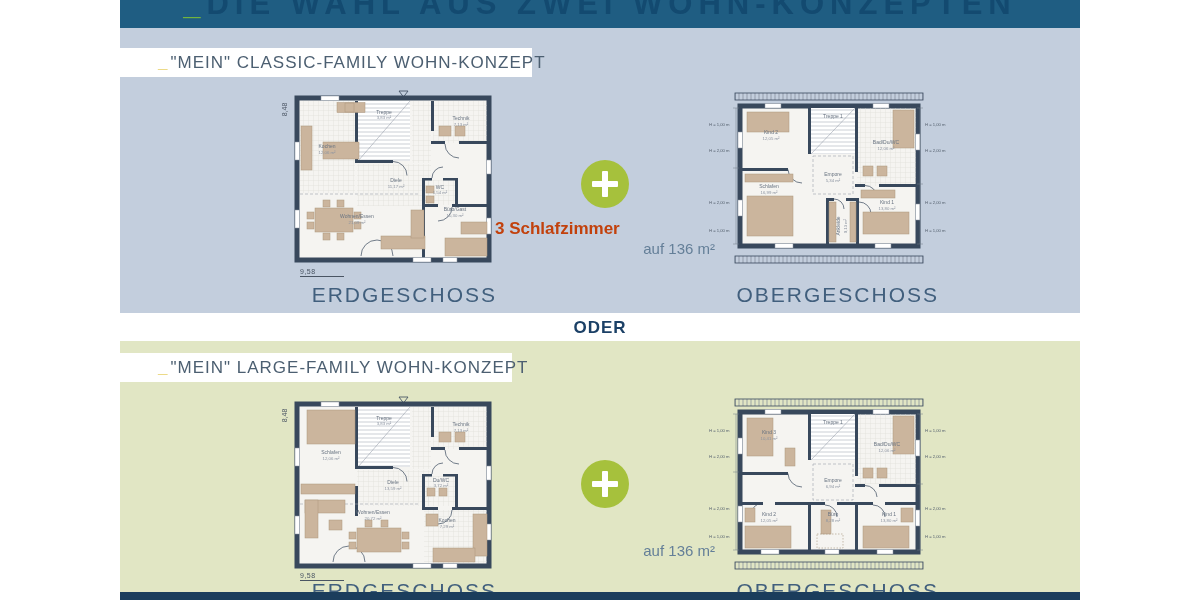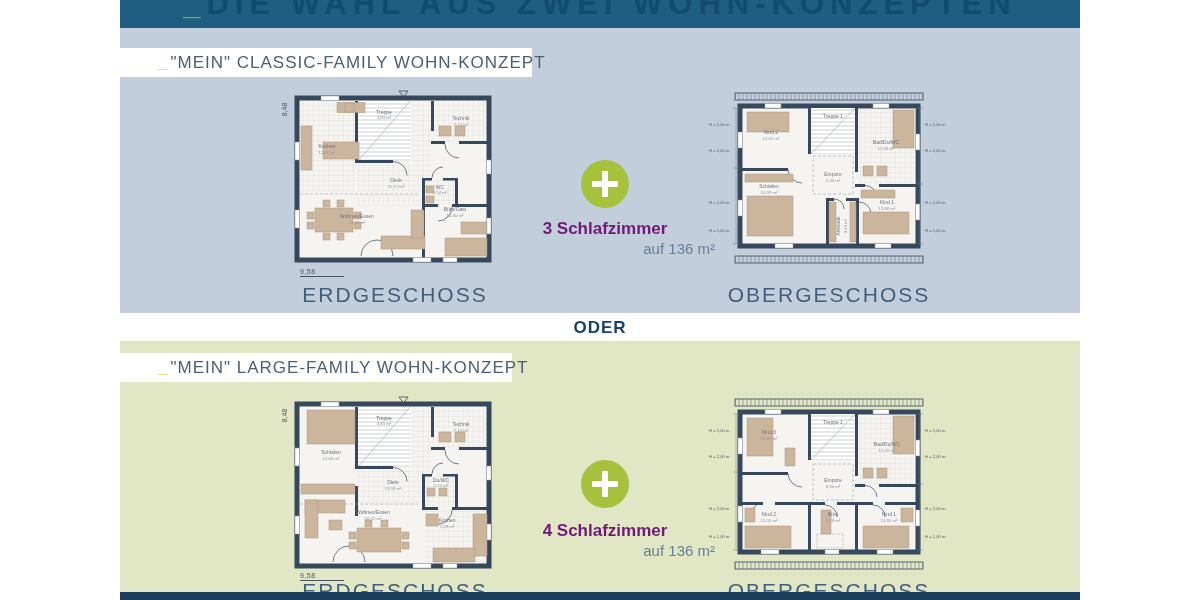--- a/index.html
+++ b/index.html
@@ -20,24 +20,24 @@
   
   .hlabel{position:absolute;left:120px;height:29px;background:#ffffff;display:flex;align-items:center;
         padding-left:38px;box-sizing:border-box;font-size:17px;letter-spacing:1px;color:#4c5f71;white-space:nowrap;}
   .hlabel .us{color:#e3c94f;font-weight:bold;margin-right:2px;}
   #hlabel-classic{top:48px;width:412px;}
   #hlabel-large{top:353px;width:392px;}
   
   #oder{position:absolute;left:120px;top:318px;width:960px;text-align:center;
         font-size:17px;font-weight:bold;letter-spacing:1px;color:#1b4066;}
   
-  .floorlabel{position:absolute;text-align:center;font-size:21px;letter-spacing:2px;color:#415f7d;}
+  .floorlabel{position:absolute;text-align:right;font-size:21px;letter-spacing:2px;color:#415f7d;}
   
   .plus-circle{position:absolute;width:48px;height:48px;}
-  .benefit-title{position:absolute;width:220px;text-align:center;font-size:17px;font-weight:bold;color:#701a75;}
+  .benefit-title{position:absolute;width:220px;font-size:17px;font-weight:bold;color:#c2410c;}
   .benefit-sub{position:absolute;width:220px;text-align:right;font-size:15px;color:#647f98;}
   
   .vdim{position:absolute;font-size:7px;color:#4a5563;transform:rotate(-90deg);}
   .hdim{position:absolute;font-size:7px;color:#4a5563;letter-spacing:.5px;}
   .hdim .line{display:block;width:44px;height:1px;background:#4a5563;margin-top:1px;}
   
   .floor{fill:#f5f4f1;}
   .wall{fill:#38485c;}
   .furn{fill:#cbb59d;stroke:#ac967e;stroke-width:.5;}
   .door{fill:none;stroke:#38485c;stroke-width:.7;}
@@ -371,21 +371,20 @@
   </svg>
   <div class="vdim" style="left:278px;top:412px;">8,48</div>
   <div class="hdim" style="left:300px;top:572px;"><span>9,58</span><span class="line"></span></div>
 
   
   <svg class="plus-circle" style="left:581px;top:460px;" viewBox="0 0 48 48">
     <circle cx="24" cy="24" r="24" fill="#a6c13c"></circle>
     <rect class="plus" x="11" y="21" width="26" height="6" rx="1"></rect>
     <rect class="plus" x="21" y="11" width="6" height="26" rx="1"></rect>
   </svg>
-  <div class="benefit-title" style="left:495px;top:521px;">4 Schlafzimmer</div>
   <div class="benefit-sub" style="left:495px;top:542px;">auf 136 m²</div>
 
   
   <svg style="position:absolute;left:705px;top:398px;" width="245" height="172" viewBox="0 0 245 172">
     <rect x="30" y="1" width="188" height="7" fill="url(#roofhatch)" stroke="#38485c" stroke-width="0.8"></rect>
     <rect x="30" y="164" width="188" height="7" fill="url(#roofhatch)" stroke="#38485c" stroke-width="0.8"></rect>
     <rect class="floor" x="35" y="14" width="178" height="140" stroke="#38485c" stroke-width="5"></rect>
     <rect x="152" y="16" width="59" height="70" fill="url(#tiles)"></rect>
     <g>
       <rect x="106" y="16" width="44" height="46" fill="#ffffff"></rect>

